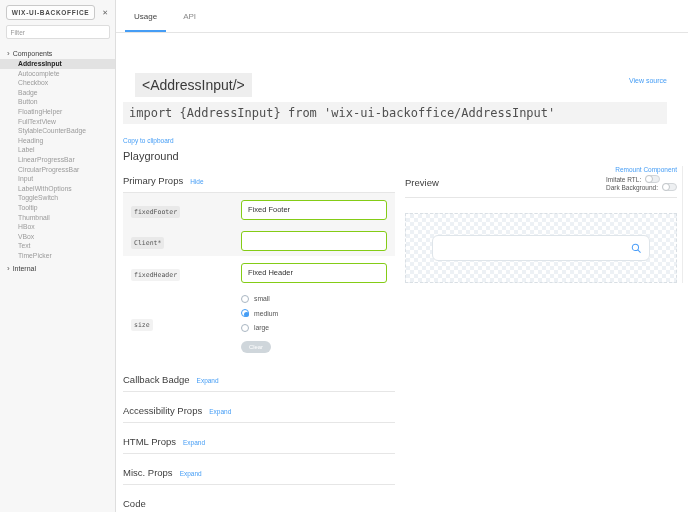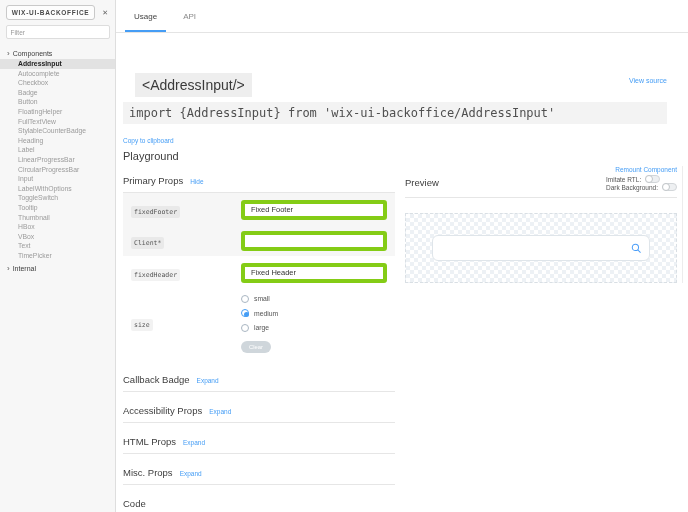--- a/index.html
+++ b/index.html
@@ -60,21 +60,21 @@
   .sec-title { font-size:9.5px; color:#3d3d3d; }
   .divider { border-top:1px solid #e6e6e6; margin-top:6px; }
 
   
   .prow { display:flex; align-items:center; padding:5px 8px; min-height:31px; }
   .prow.gray { background:#f6f6f6; }
   .pname-cell { width:110px; flex:none; }
   .pname { font-family:"DejaVu Sans Mono", monospace; font-size:6.5px; color:#555;
     background:rgba(0,0,0,0.05); padding:2px 3px; border-radius:2px; }
   .pval { flex:1; }
-  .pinput { width:100%; height:20px; border:4px solid #84cc16; border-radius:3px;
+  .pinput { width:100%; height:20px; border:1px solid #84cc16; border-radius:3px;
     background:#fff; font-size:7.5px; padding:0 6px; color:#333;
     font-family:"Liberation Sans",sans-serif; }
   .radio-row { display:flex; align-items:center; gap:5px; height:14.5px; cursor:pointer; }
   .radio { width:8px; height:8px; border-radius:50%; border:1px solid #a9b6c2;
     background:#fff; position:relative; flex:none; }
   .radio-row.selected .radio { border-color:#459df5; }
   .radio-row.selected .radio::after { content:""; position:absolute; left:1.5px;
     top:1.5px; width:5px; height:5px; border-radius:50%; background:#459df5; }
   .radio-label { font-size:6.8px; color:#555; }
   .clear-btn { margin-top:5px; border:none; background:#cfd6db; color:#fff;

